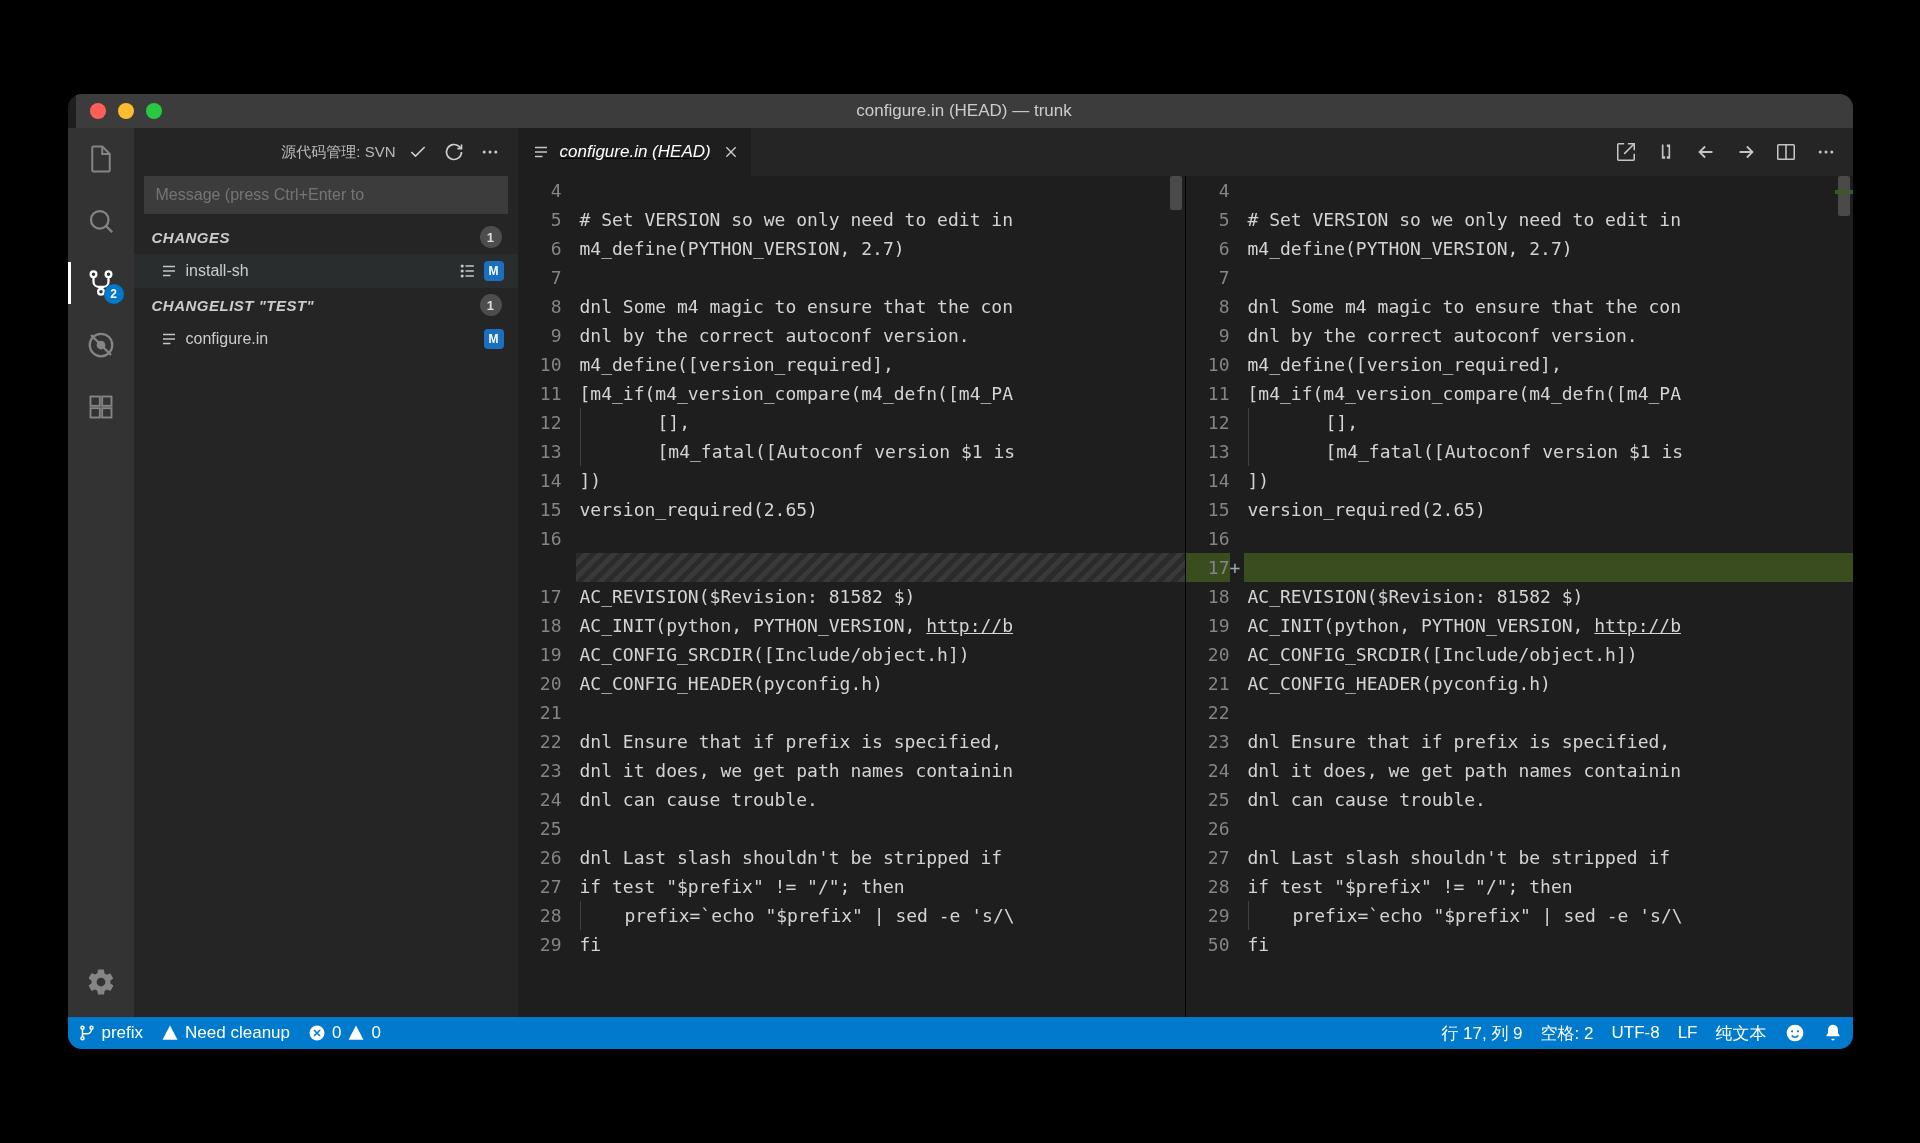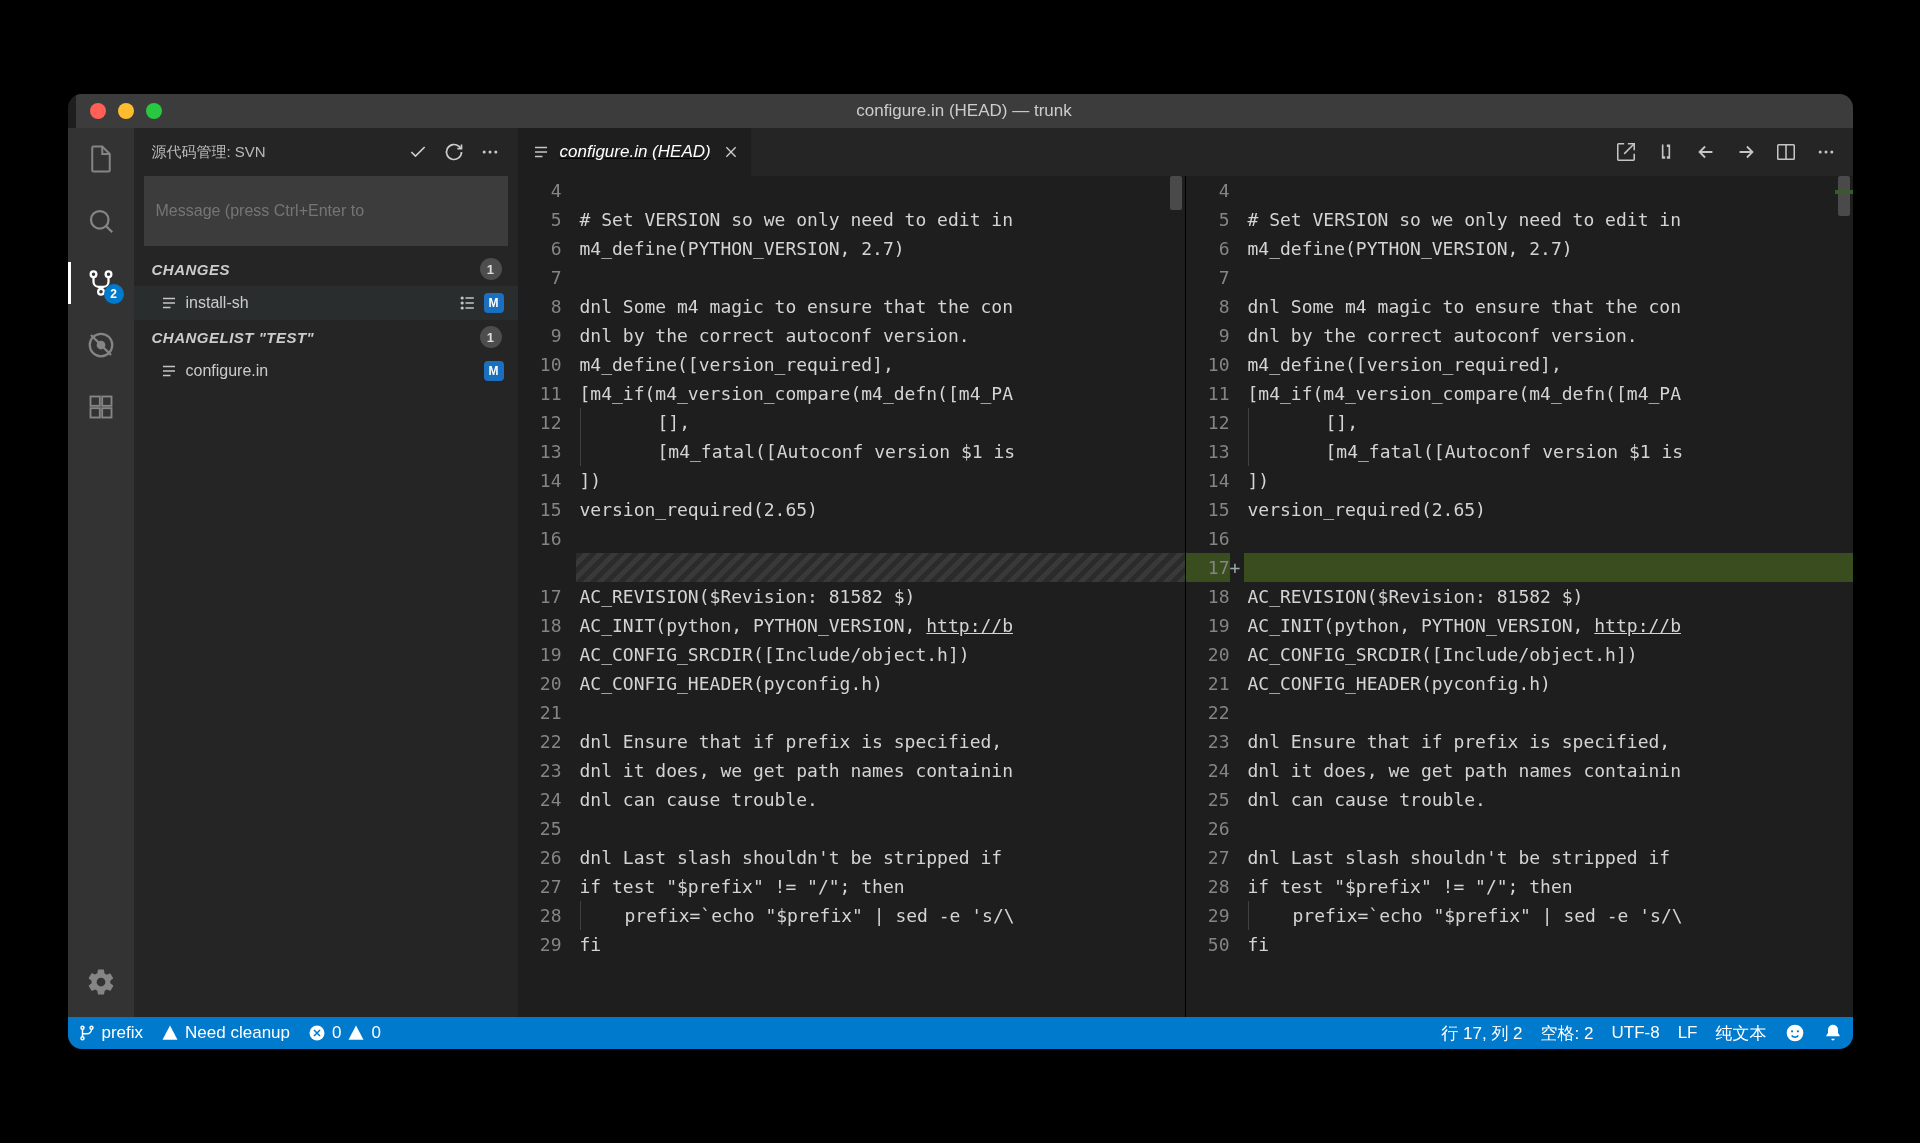--- a/index.html
+++ b/index.html
@@ -67,25 +67,25 @@
 
   
   .sidebar {
     width: 384px; background: #252526; color: #ccc;
     display: flex; flex-direction: column; font-size: 15.5px;
   }
   .sidebar-header {
     height: 48px; display: flex; align-items: center;
     padding: 0 14px 0 18px; gap: 8px;
   }
-  .sidebar-header .title { flex: 1; font-size: 15px; color:#bbb;}
+  .sidebar-header .title { flex: 1; font-size: 15px; color:#bbb;text-align:right;}
   .sidebar-header .act { color:#ccc; display:flex;align-items:center;justify-content:center;width:28px;height:28px;cursor:pointer;}
   .msg-box {
     margin: 0 10px 6px 10px; background: #3c3c3c;
-    color: #fdba74; padding: 26px 12px; font-size: 16px;
+    color: #fdba74; padding: 10px 12px; font-size: 16px;
     border: none; outline: none; width: calc(100% - 20px);
   }
   .section-header {
     display: flex; align-items: center; padding: 4px 16px 4px 18px;
     font-size: 15px; font-weight: 700; color: #ccc; letter-spacing: .5px;
     height: 34px;
   }
   .section-header .label { flex:1;font-style:italic; }
   .count-badge {
     background: #4d4d4d; color:#ddd; min-width:22px;height:22px;
@@ -441,21 +441,21 @@
           <circle cx="12" cy="12" r="10"></circle>
           <path d="M8 8l8 8M16 8l-8 8" stroke="#007acc" stroke-width="2"></path>
         </svg>
       <span>0</span>
       <svg width="18" height="18" viewBox="0 0 24 24" fill="currentColor">
           <path d="M12 2 2 21h20z"></path>
         </svg>
       <span>0</span>
     </div>
     <div class="spacer"></div>
-    <div class="it">行 17, 列 2</div>
+    <div class="it">行 17, 列 9</div>
     <div class="it">空格: 2</div>
     <div class="it">UTF-8</div>
     <div class="it">LF</div>
     <div class="it">纯文本</div>
     <div class="it">
       <svg width="20" height="20" viewBox="0 0 24 24" fill="currentColor">
           <circle cx="12" cy="12" r="10"></circle>
           <circle cx="8.5" cy="10" r="1.3" fill="#007acc"></circle>
           <circle cx="15.5" cy="10" r="1.3" fill="#007acc"></circle>
           <path d="M8 15c1 1.4 2.5 2 4 2s3-.6 4-2" stroke="#007acc" stroke-width="1.8" fill="none"></path>

